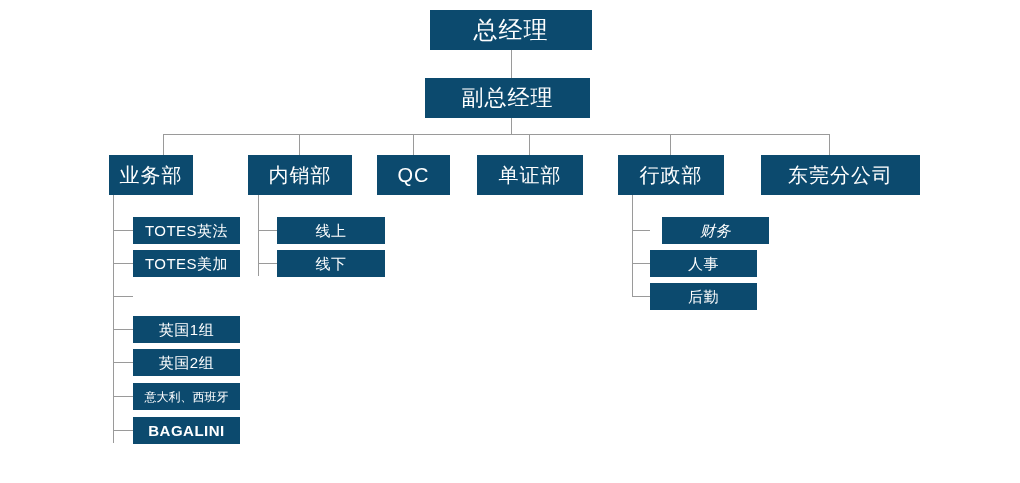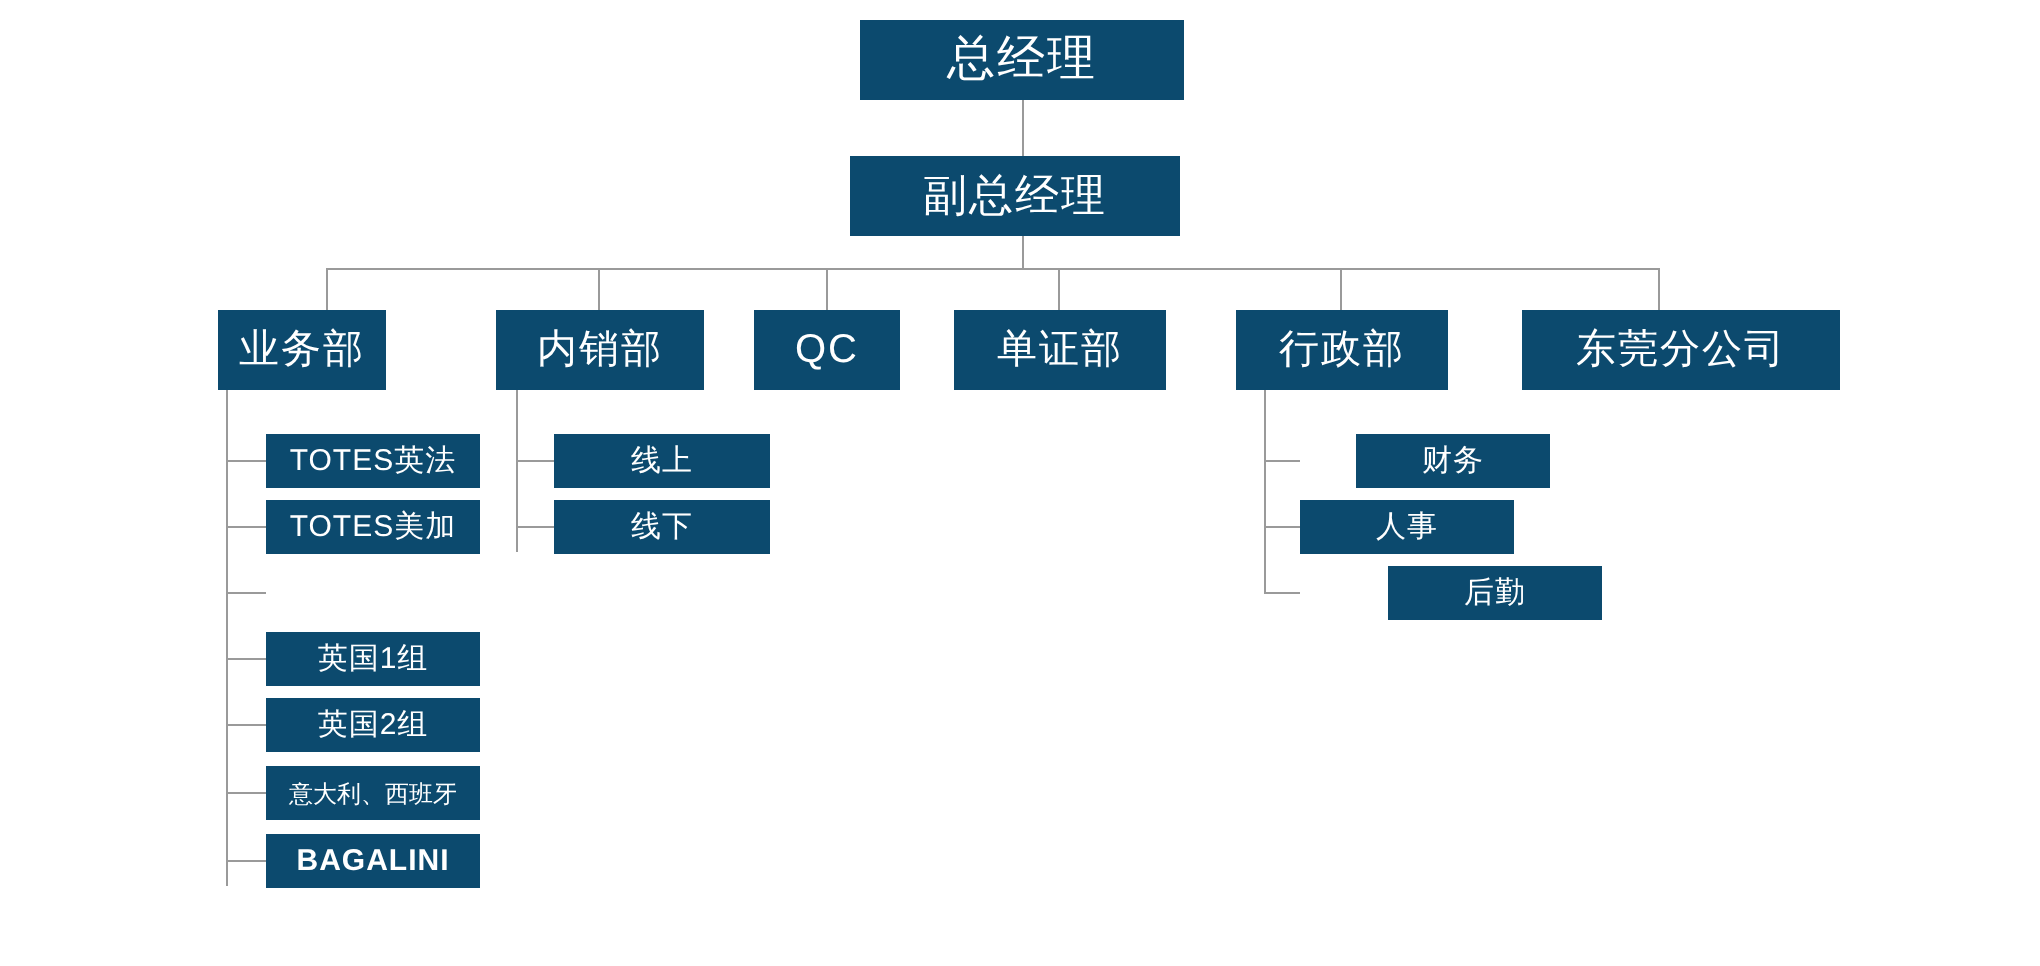--- a/index.html
+++ b/index.html
@@ -88,17 +88,17 @@
   <div class="hline" style="left:258px;top:263px;width:19px;"></div>
 
   <div class="node leaf" style="left:277px;top:217px;width:108px;height:27px;">线上</div>
   <div class="node leaf" style="left:277px;top:250px;width:108px;height:27px;">线下</div>
 
   <div class="vline" style="left:632px;top:195px;height:101px;"></div>
   <div class="hline" style="left:632px;top:230px;width:18px;"></div>
   <div class="hline" style="left:632px;top:263px;width:18px;"></div>
   <div class="hline" style="left:632px;top:296px;width:18px;"></div>
 
-  <div class="node leaf" style="left:678px;top:217px;width:97px;height:27px;">财务</div>
+  <div class="node leaf" style="left:662px;top:217px;width:107px;height:27px;font-style:italic;">财务</div>
   <div class="node leaf" style="left:650px;top:250px;width:107px;height:27px;">人事</div>
-  <div class="node leaf" style="left:650px;top:283px;width:107px;height:27px;margin-left:44px;">后勤</div>
+  <div class="node leaf" style="left:650px;top:283px;width:107px;height:27px;">后勤</div>
 
 </div>
 
 </body></html>

